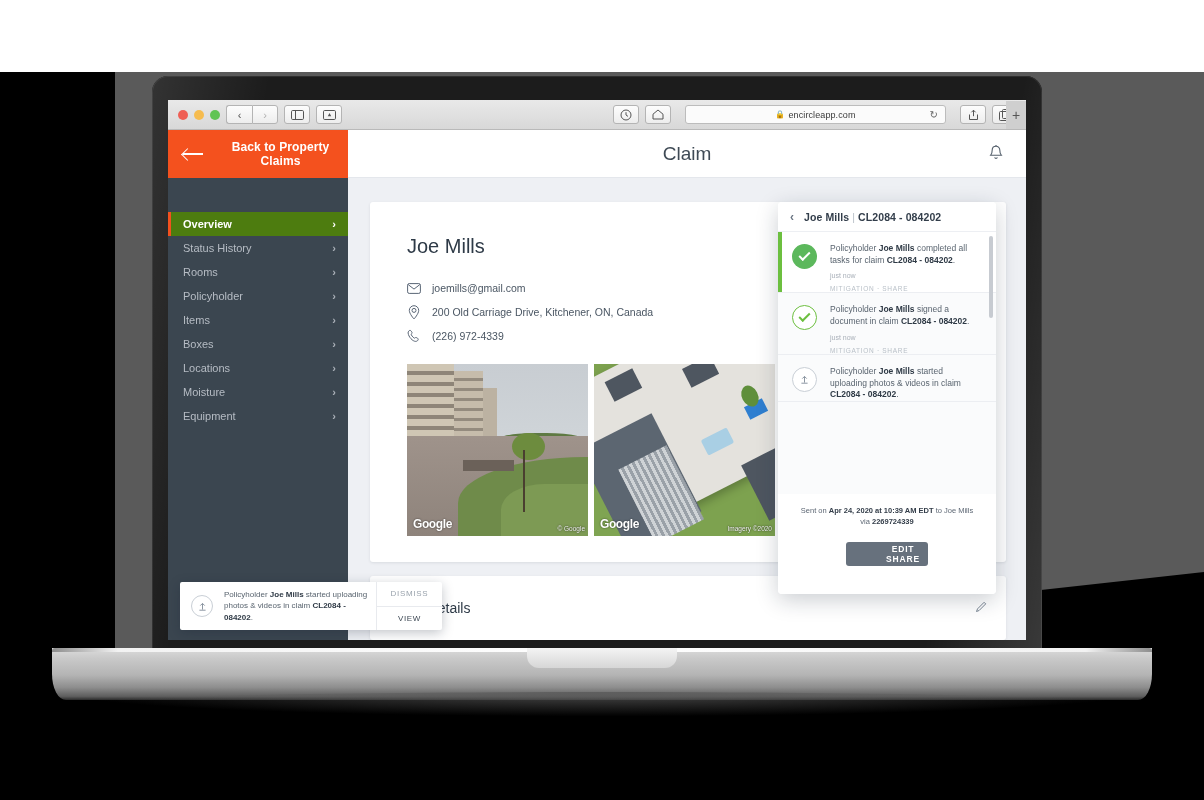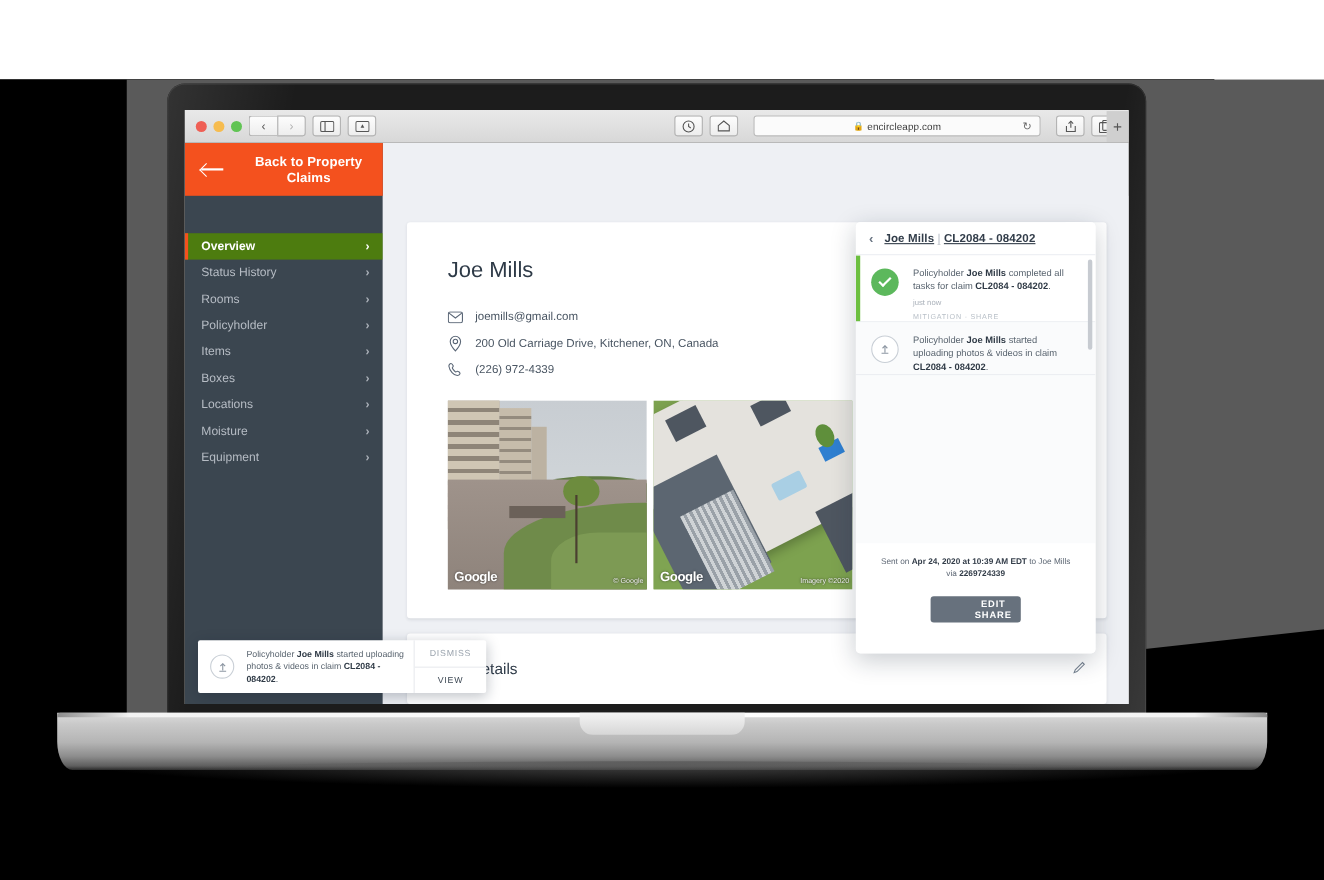--- a/index.html
+++ b/index.html
@@ -189,21 +189,21 @@
   }
   #notif-caret{
     position:absolute; right:12px; top:-7px; width:0; height:0;
     border-left:8px solid transparent; border-right:8px solid transparent; border-bottom:8px solid #fff;
   }
   #notif-head{
     height:30px; display:flex; align-items:center; gap:10px; padding-left:12px;
     border-bottom:1px solid #edeff3; background:#fff; position:relative; z-index:3;
   }
   #notif-back{ color:#6a7583; font-size:12px; font-weight:700; }
-  #notif-title{ font-size:10.5px; color:#323d4a; font-weight:700; letter-spacing:.1px;text-decoration:underline; }
+  #notif-title{ font-size:10.5px; color:#323d4a; font-weight:700; letter-spacing:.1px; }
   #notif-title .sep{ color:#b7bec7; font-weight:400; padding:0 3px; }
 
   #notif-list{ position:absolute; left:0; top:30px; width:218px; height:262px; overflow:hidden; background:#fafbfc; }
   .notif{ position:relative; padding:11px 14px 0 52px; border-bottom:1px solid #eceef2; background:#fafbfc; }
   .notif.first{ background:#ffffff; }
   .notif .accent{ position:absolute; left:0; top:0; width:4px; height:100%; }
   .badge{
     position:absolute; left:14px; top:12px; width:25px; height:25px; border-radius:50%;
     display:flex; align-items:center; justify-content:center;
   }
@@ -354,20 +354,30 @@
               <span>Moisture</span>
               <span class="chev">›</span>
             </div>
             <div class="nav-item">
               <span>Equipment</span>
               <span class="chev">›</span>
             </div>
           </div>
       </div>
 
+      <div id="app-header">
+        <span id="page-title">Claim</span>
+        <span id="bell-icon">
+          <svg width="16" height="18" viewBox="0 0 16 18">
+            <path d="M8 2.2c-2.2 0-3.8 1.7-3.8 3.9 0 3.6-1.1 4.6-1.6 5.2h10.8c-.5-.6-1.6-1.6-1.6-5.2 0-2.2-1.6-3.9-3.8-3.9z" fill="none" stroke="#55606c" stroke-width="1.1"></path>
+            <path d="M6.6 13.4a1.5 1.5 0 0 0 2.8 0" fill="none" stroke="#55606c" stroke-width="1.1"></path>
+            <path d="M8 1v1.2" stroke="#55606c" stroke-width="1.1"></path>
+          </svg>
+        </span>
+      </div>
 
       <div id="content">
 
         <div id="overview-card">
           <div id="person-name">Joe Mills</div>
 
           <div class="contact-row" id="contact-email">
             <span class="c-icon">
               <svg width="14" height="11" viewBox="0 0 14 11">
                   <rect x="0.6" y="0.6" width="12.8" height="9.8" rx="1.6" fill="none" stroke="#5a6676" stroke-width="1"></rect>
@@ -455,20 +465,29 @@
               <div class="accent" style="background: rgb(108, 191, 63);"></div>
               <div class="badge solid">
                 <span class="tick"></span>
               </div>
               <div class="notif-text"><span>Policyholder </span><b>Joe Mills</b><span> completed all tasks for claim </span><b>CL2084 - 084202</b><span>.</span></div>
               <div class="notif-time">just now</div>
               <div class="notif-tags">MITIGATION · SHARE</div>
             </div>
             <div class="notif">
               <div class="accent" style="background: transparent;"></div>
+              <div class="badge outline">
+                <span class="tick green"></span>
+              </div>
+              <div class="notif-text"><span>Policyholder </span><b>Joe Mills</b><span> signed a document in claim </span><b>CL2084 - 084202</b><span>.</span></div>
+              <div class="notif-time">just now</div>
+              <div class="notif-tags">MITIGATION · SHARE</div>
+            </div>
+            <div class="notif">
+              <div class="accent" style="background: transparent;"></div>
               <div class="badge upload">
                 <svg width="11" height="11" viewBox="0 0 11 11">
                   <path d="M5.5 8.6V2.4" stroke="#8c96a2" stroke-width="1" fill="none"></path>
                   <path d="M3.3 4.6 5.5 2.4l2.2 2.2" stroke="#8c96a2" stroke-width="1" fill="none"></path>
                   <path d="M2.4 9.2h6.2" stroke="#8c96a2" stroke-width="1"></path>
                 </svg>
               </div>
               <div class="notif-text"><span>Policyholder </span><b>Joe Mills</b><span> started uploading photos &amp; videos in claim </span><b>CL2084 - 084202</b><span>.</span></div>
             </div>
           </div>

